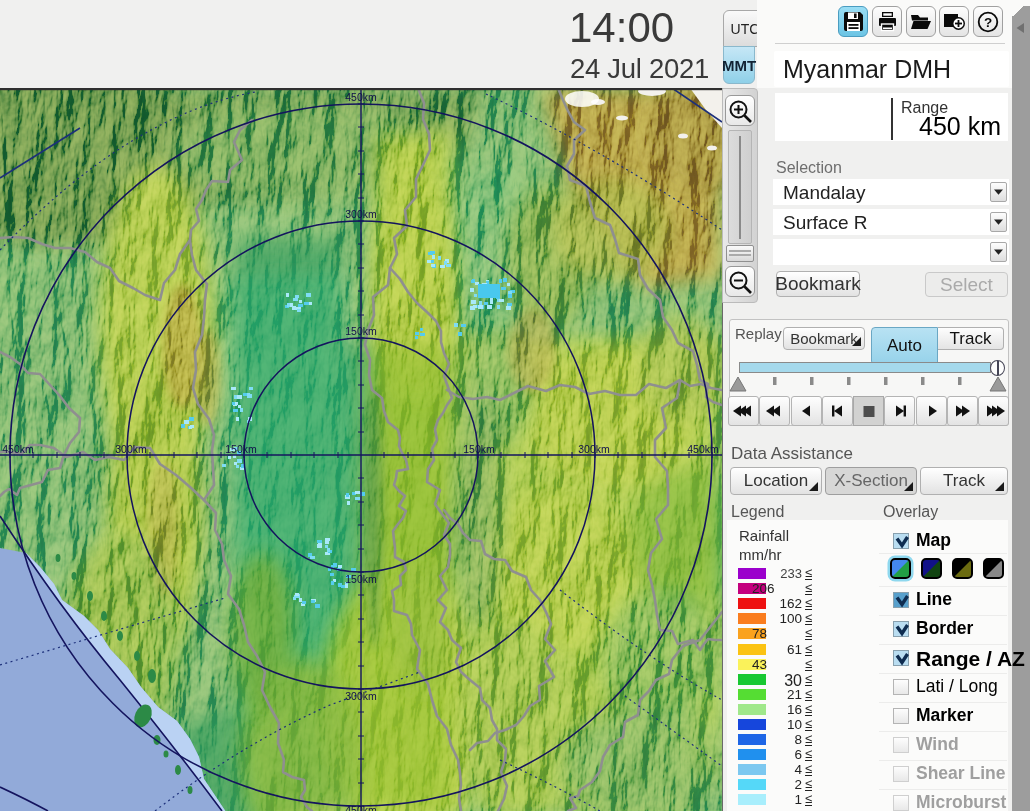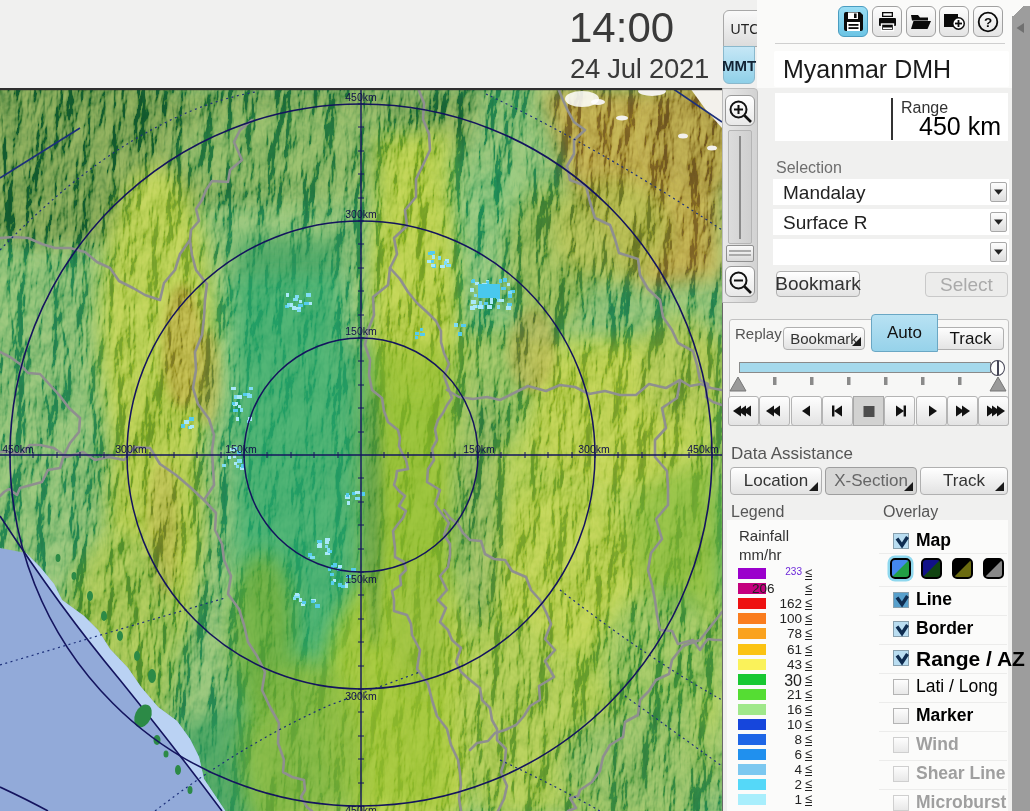--- a/index.html
+++ b/index.html
@@ -492,21 +492,21 @@
         </svg>
       </div>
     </div>
 <div class="btn" style="left:776px;top:271px;width:84px;height:26px;font-size:19px">Bookmark</div>
 <div class="abs" style="left:925px;top:272px;width:83px;height:25px;background:#ececeb;border:1px solid #c9c9c9;border-radius:4px;display:flex;align-items:center;justify-content:center;font-size:19px;color:#aaa">Select</div>
 <div class="abs" style="left:729px;top:319px;width:280px;height:107px;background:#f7f7f6;border:1px solid #c2c2c2;border-radius:3px"></div>
 <div class="abs" style="left:735px;top:325px;font-size:15px;color:#555">Replay</div>
 <div class="btn" style="left:783px;top:327px;width:82px;height:23px;font-size:15px">Bookmark<svg width="9" height="9" viewBox="0 0 9 9" style="position:absolute;right:3px;bottom:3px">
         <polygon points="9,0 9,9 0,9" fill="#1a1a1a"></polygon>
       </svg></div>
-<div class="abs" style="left:871px;top:314px;width:67px;height:38px;background:linear-gradient(#b8e2f3,#96d2ea);border:1px solid #6aa7c4;border-radius:4px 0 0 4px;display:flex;align-items:center;justify-content:center;font-size:17px;color:#111">Auto</div>
+<div class="abs" style="left:871px;top:327px;width:67px;height:38px;background:linear-gradient(#b8e2f3,#96d2ea);border:1px solid #6aa7c4;border-radius:4px 0 0 4px;display:flex;align-items:center;justify-content:center;font-size:17px;color:#111">Auto</div>
 <div class="abs" style="left:938px;top:327px;width:66px;height:23px;background:linear-gradient(#fdfdfd,#e4e4e4);border:1px solid #b0b0b0;border-left:none;border-radius:0 4px 4px 0;display:flex;align-items:center;justify-content:center;font-size:17px;color:#111">Track</div>
 <div class="abs" style="left:739px;top:362px;width:252px;height:11px;background:#a5d9ec;border:1px solid #8a8a8a"></div>
 <div class="abs" style="left:990px;top:360px;width:15px;height:16px;background:#fdfdfd;border:1.5px solid #445;border-radius:50%"></div>
 <div class="abs" style="left:997px;top:361px;width:1.5px;height:14px;background:#445"></div>
 <svg class="abs" style="left:729px;top:376px" width="280" height="17" viewBox="0 0 280 17">
       <polygon points="9,1 17,15 1,15" fill="#9a9a9a" stroke="#777" stroke-width="1"></polygon>
       <polygon points="269,1 277,15 261,15" fill="#9a9a9a" stroke="#777" stroke-width="1"></polygon>
       <rect x="44" y="1" width="3.5" height="8" fill="#8a8a8a"></rect>
       <rect x="81" y="1" width="3.5" height="8" fill="#8a8a8a"></rect>
       <rect x="118" y="1" width="3.5" height="8" fill="#8a8a8a"></rect>
@@ -575,39 +575,39 @@
         <polygon points="9,0 9,9 0,9" fill="#1a1a1a"></polygon>
       </svg></div>
 <div class="btn" style="left:920px;top:467px;width:88px;height:28px;font-size:17px">Track<svg width="9" height="9" viewBox="0 0 9 9" style="position:absolute;right:3px;bottom:3px">
         <polygon points="9,0 9,9 0,9" fill="#1a1a1a"></polygon>
       </svg></div>
 <div class="abs" style="left:731px;top:503px;font-size:16px;color:#555">Legend</div>
 <div class="abs" style="left:727px;top:520px;width:281px;height:291px;background:#fbfbfa"></div>
 <div class="abs" style="left:739px;top:527px;font-size:15px;color:#333">Rainfall</div>
 <div class="abs" style="left:739px;top:546px;font-size:15px;color:#333">mm/hr</div>
 <div class="abs" style="left:738px;top:568px;width:28px;height:11px;background:#9b00cc"></div>
-<div class="abs" style="left:752px;top:566px;width:50px;text-align:right;font-size:10px;color:#6d28d9">233</div>
+<div class="abs" style="left:752px;top:566px;width:50px;text-align:right;font-size:13px;color:#404040">233</div>
 <div class="abs" style="left:805px;top:566px;font-size:13px;color:#222;border-bottom:1px solid #222;line-height:13px">≤</div>
 <div class="abs" style="left:738px;top:583px;width:28px;height:11px;background:#c4007e"></div>
 <div class="abs" style="left:752px;top:581px;width:50px;text-align:left;font-size:13.5px;color:#222">206</div>
 <div class="abs" style="left:805px;top:581px;font-size:13px;color:#222;border-bottom:1px solid #222;line-height:13px">≤</div>
 <div class="abs" style="left:738px;top:598px;width:28px;height:11px;background:#ee1111"></div>
 <div class="abs" style="left:752px;top:596px;width:50px;text-align:right;font-size:13.5px;color:#222">162</div>
 <div class="abs" style="left:805px;top:596px;font-size:13px;color:#222;border-bottom:1px solid #222;line-height:13px">≤</div>
 <div class="abs" style="left:738px;top:613px;width:28px;height:11px;background:#fa7d1e"></div>
 <div class="abs" style="left:752px;top:611px;width:50px;text-align:right;font-size:13.5px;color:#222">100</div>
 <div class="abs" style="left:805px;top:611px;font-size:13px;color:#222;border-bottom:1px solid #222;line-height:13px">≤</div>
 <div class="abs" style="left:738px;top:628px;width:28px;height:11px;background:#faa21e"></div>
-<div class="abs" style="left:752px;top:626px;width:50px;text-align:right;font-size:13.5px;color:#222">78</div>
+<div class="abs" style="left:752px;top:626px;width:50px;text-align:left;font-size:13.5px;color:#222">78</div>
 <div class="abs" style="left:805px;top:626px;font-size:13px;color:#222;border-bottom:1px solid #222;line-height:13px">≤</div>
 <div class="abs" style="left:738px;top:644px;width:28px;height:11px;background:#fbc312"></div>
 <div class="abs" style="left:752px;top:642px;width:50px;text-align:right;font-size:13.5px;color:#222">61</div>
 <div class="abs" style="left:805px;top:642px;font-size:13px;color:#222;border-bottom:1px solid #222;line-height:13px">≤</div>
 <div class="abs" style="left:738px;top:659px;width:28px;height:11px;background:#faf25a"></div>
-<div class="abs" style="left:752px;top:657px;width:50px;text-align:right;font-size:13.5px;color:#222">43</div>
+<div class="abs" style="left:752px;top:657px;width:50px;text-align:left;font-size:13.5px;color:#222">43</div>
 <div class="abs" style="left:805px;top:657px;font-size:13px;color:#222;border-bottom:1px solid #222;line-height:13px">≤</div>
 <div class="abs" style="left:738px;top:674px;width:28px;height:11px;background:#18c832"></div>
 <div class="abs" style="left:752px;top:672px;width:50px;text-align:right;font-size:16px;color:#222">30</div>
 <div class="abs" style="left:805px;top:672px;font-size:13px;color:#222;border-bottom:1px solid #222;line-height:13px">≤</div>
 <div class="abs" style="left:738px;top:689px;width:28px;height:11px;background:#55dd33"></div>
 <div class="abs" style="left:752px;top:687px;width:50px;text-align:right;font-size:13.5px;color:#222">21</div>
 <div class="abs" style="left:805px;top:687px;font-size:13px;color:#222;border-bottom:1px solid #222;line-height:13px">≤</div>
 <div class="abs" style="left:738px;top:704px;width:28px;height:11px;background:#a0e88a"></div>
 <div class="abs" style="left:752px;top:702px;width:50px;text-align:right;font-size:13.5px;color:#222">16</div>
 <div class="abs" style="left:805px;top:702px;font-size:13px;color:#222;border-bottom:1px solid #222;line-height:13px">≤</div>

